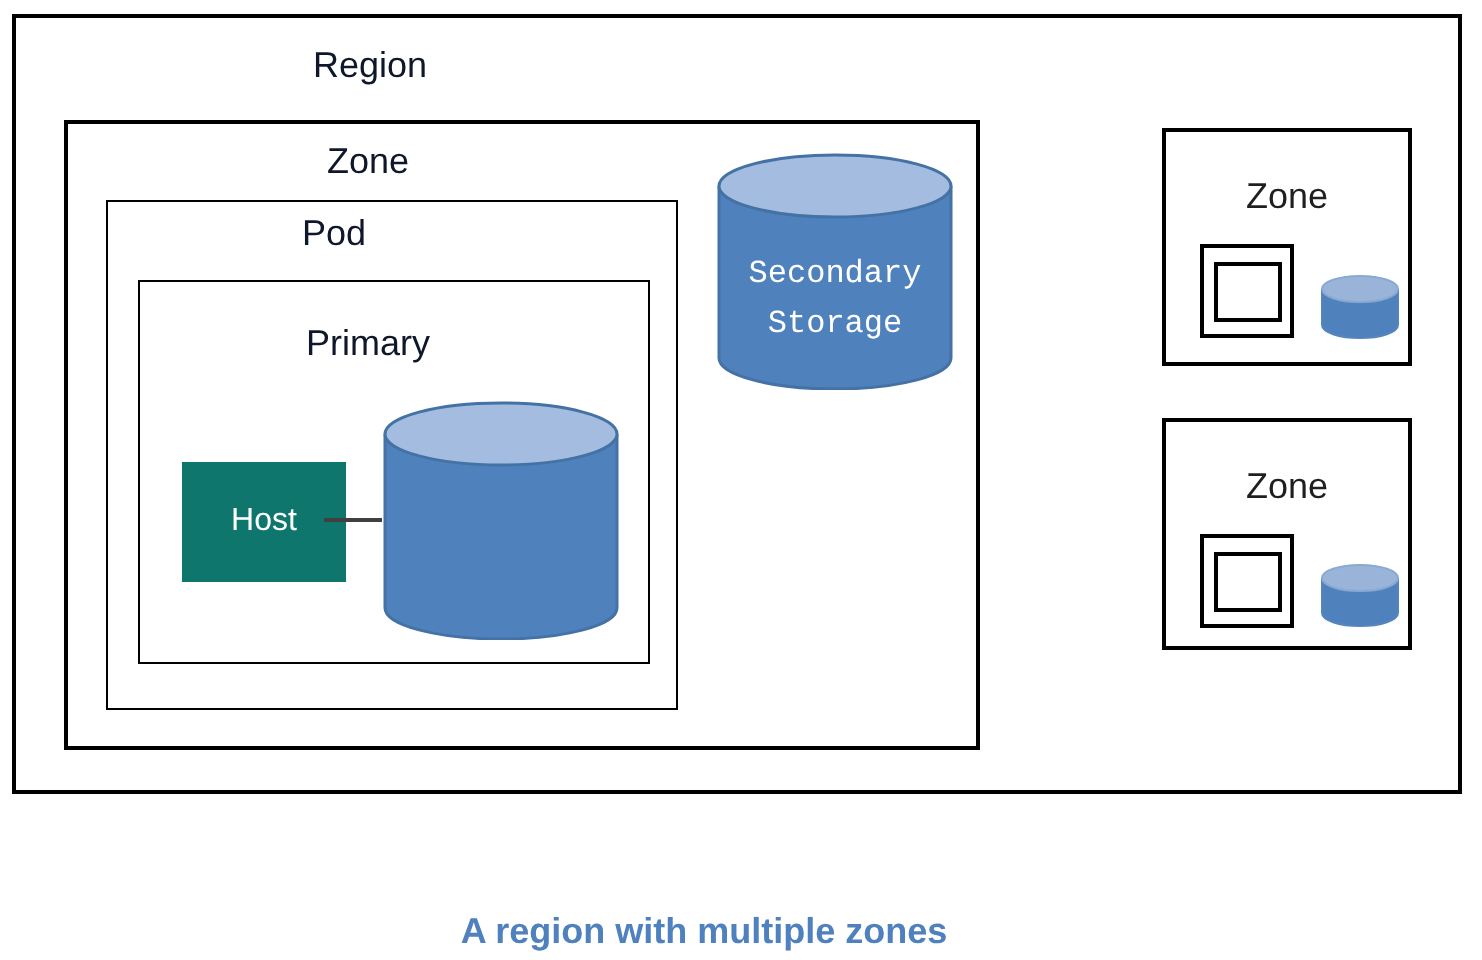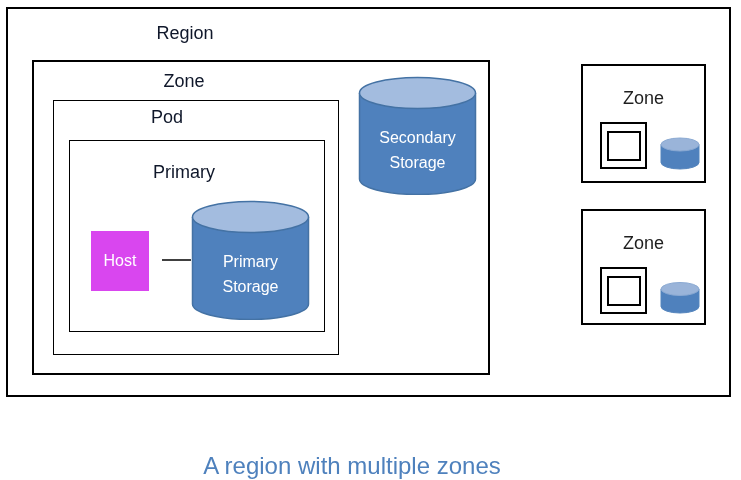--- a/index.html
+++ b/index.html
@@ -18,33 +18,33 @@
     transform:translate(-50%,-50%);
     font-size:18px;color:#0f172a;white-space:nowrap;
   }
   
   .region-box{left:6px;top:7px;width:725px;height:390px;}
   .zone-box{left:32px;top:60px;width:458px;height:315px;}
   .pod-box{left:53px;top:100px;width:286px;height:255px;}
   .cluster-box{left:69px;top:140px;width:256px;height:192px;}
   
   .host-box{
-    position:absolute;left:91px;top:231px;width:58px;height:60px;
-    background:#d946ef;display:flex;align-items:center;justify-content:center;
+    position:absolute;left:91px;top:231px;width:82px;height:60px;
+    background:#0f766e;display:flex;align-items:center;justify-content:center;
     color:#ffffff;font-size:16px;
   }
   .connector{position:absolute;left:162px;top:259px;width:29px;height:2px;background:#404040;}
   
   .cylinder{position:absolute;}
   .cyl-primary{left:191px;top:200px;width:119px;height:120px;}
   .cyl-secondary{left:358px;top:76px;width:119px;height:119px;}
   .cyl-text{
     position:absolute;left:0;width:119px;
     display:flex;align-items:center;justify-content:center;text-align:center;
-    color:#ffffff;font-size:16px;line-height:25px;
+    color:#ffffff;font-size:16px;line-height:25px;font-family:Liberation Mono, monospace;
   }
   .cyl-primary .cyl-text{top:30px;height:88px;}
   .cyl-secondary .cyl-text{top:30px;height:87px;}
   .cyl-text span{display:block;width:90px;}
   
   .zone-small{position:absolute;left:581px;width:125px;background:#ffffff;box-sizing:border-box;border:2px solid #000;}
   .zone-small-1{top:64px;height:119px;}
   .zone-small-2{top:209px;height:116px;}
   .zone-small-label{
     position:absolute;left:0;right:0;top:22px;text-align:center;
@@ -53,21 +53,21 @@
   .sq-outer{
     position:absolute;left:17px;top:56px;width:47px;height:47px;
     box-sizing:border-box;border:2px solid #000;
     display:flex;align-items:center;justify-content:center;background:#ffffff;
   }
   .sq-inner{width:34px;height:30px;box-sizing:border-box;border:2px solid #000;background:#ffffff;}
   .small-cyl{position:absolute;left:77px;top:71px;}
   
   .caption{
     position:absolute;left:352px;top:466px;transform:translate(-50%,-50%);
-    font-size:24px;font-weight:normal;color:#4e81bd;white-space:nowrap;
+    font-size:18px;font-weight:bold;color:#4e81bd;white-space:nowrap;
   }
 </style>
 </head>
 <body>
 
 <div class="stage">
 
   <div class="box b2 region-box"></div>
   <div class="box b2 zone-box"></div>
   <div class="box b15 pod-box"></div>
@@ -81,23 +81,20 @@
   <div class="host-box">
     <span>Host</span>
   </div>
   <div class="connector"></div>
 
   <div class="cylinder cyl-primary">
     <svg width="119" height="120" viewBox="0 0 119 120">
       <path d="M1.5 17 v87 a58 15.5 0 0 0 116 0 v-87" fill="#4f81bd" stroke="#4472a4" stroke-width="1.5"></path>
       <ellipse cx="59.5" cy="17" rx="58" ry="15.5" fill="#a3bcdf" stroke="#4472a4" stroke-width="1.5"></ellipse>
     </svg>
-    <div class="cyl-text">
-      <span>Primary Storage</span>
-    </div>
   </div>
 
   <div class="cylinder cyl-secondary">
     <svg width="119" height="119" viewBox="0 0 119 119">
       <path d="M1.5 17 v86 a58 15.5 0 0 0 116 0 v-86" fill="#4f81bd" stroke="#4472a4" stroke-width="1.5"></path>
       <ellipse cx="59.5" cy="17" rx="58" ry="15.5" fill="#a3bcdf" stroke="#4472a4" stroke-width="1.5"></ellipse>
     </svg>
     <div class="cyl-text">
       <span style="width:100px;">Secondary Storage</span>
     </div>

